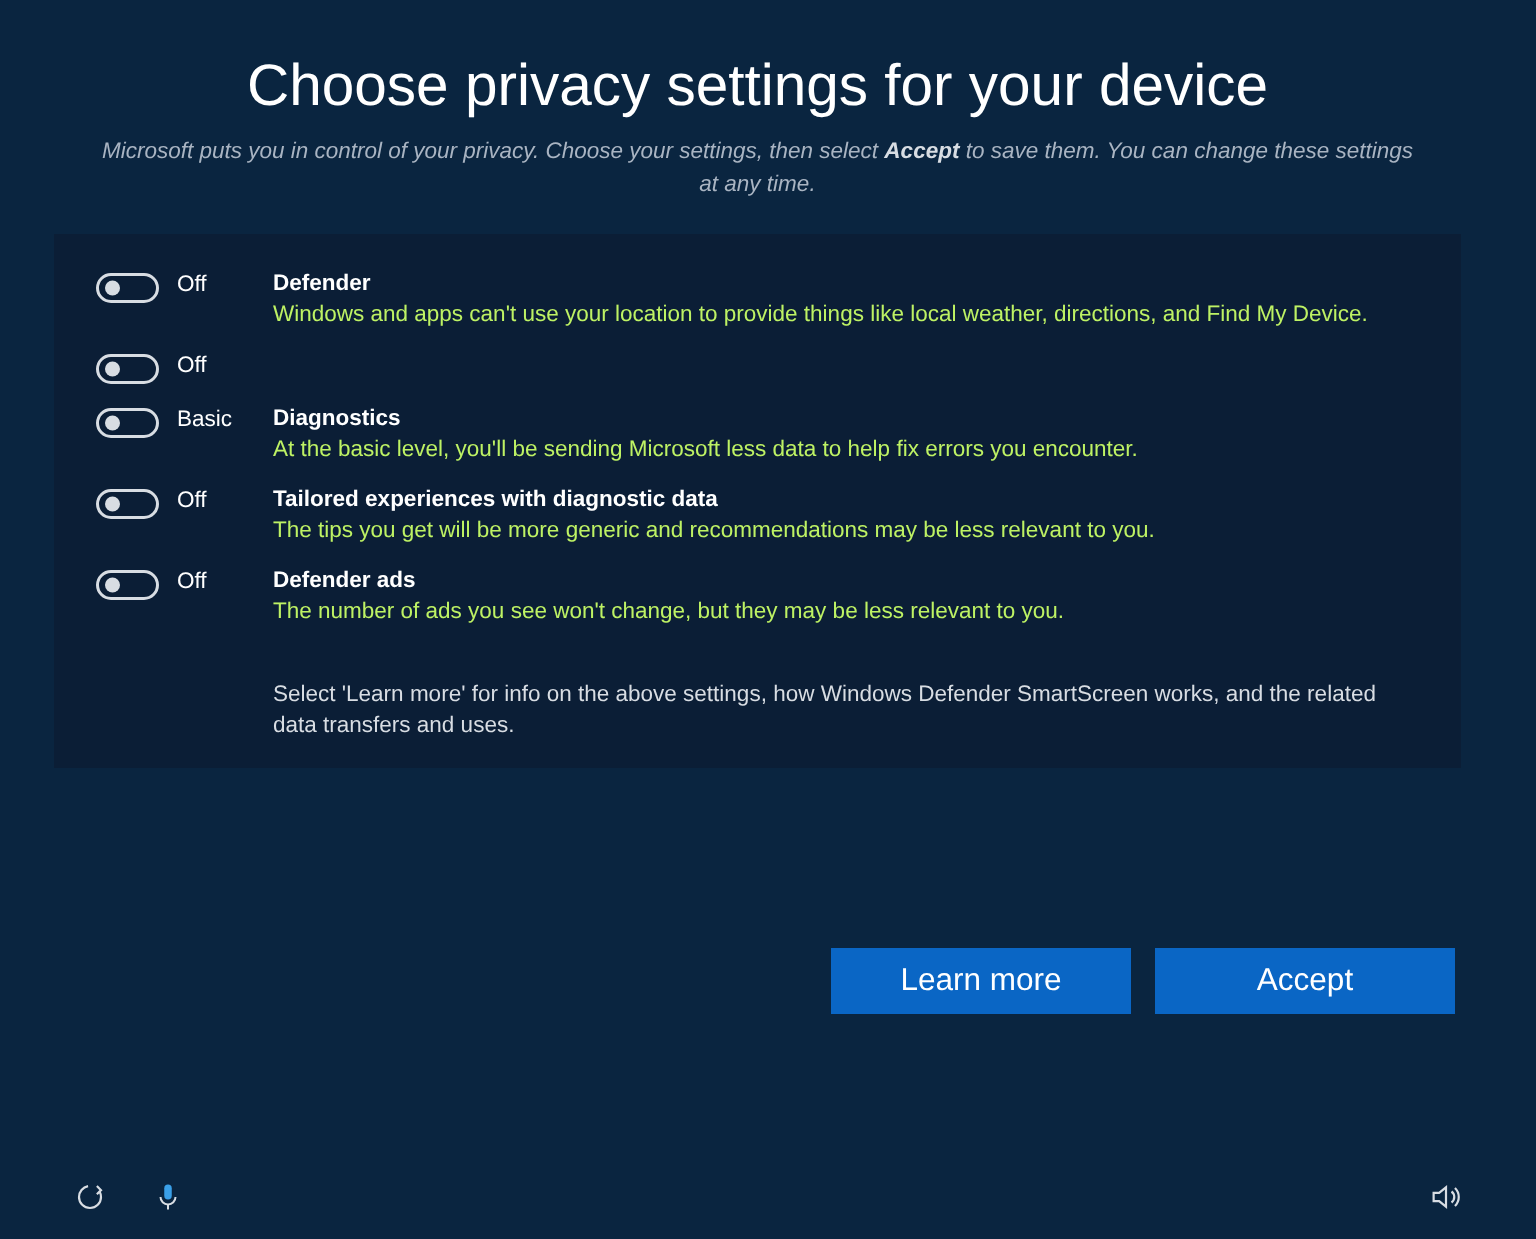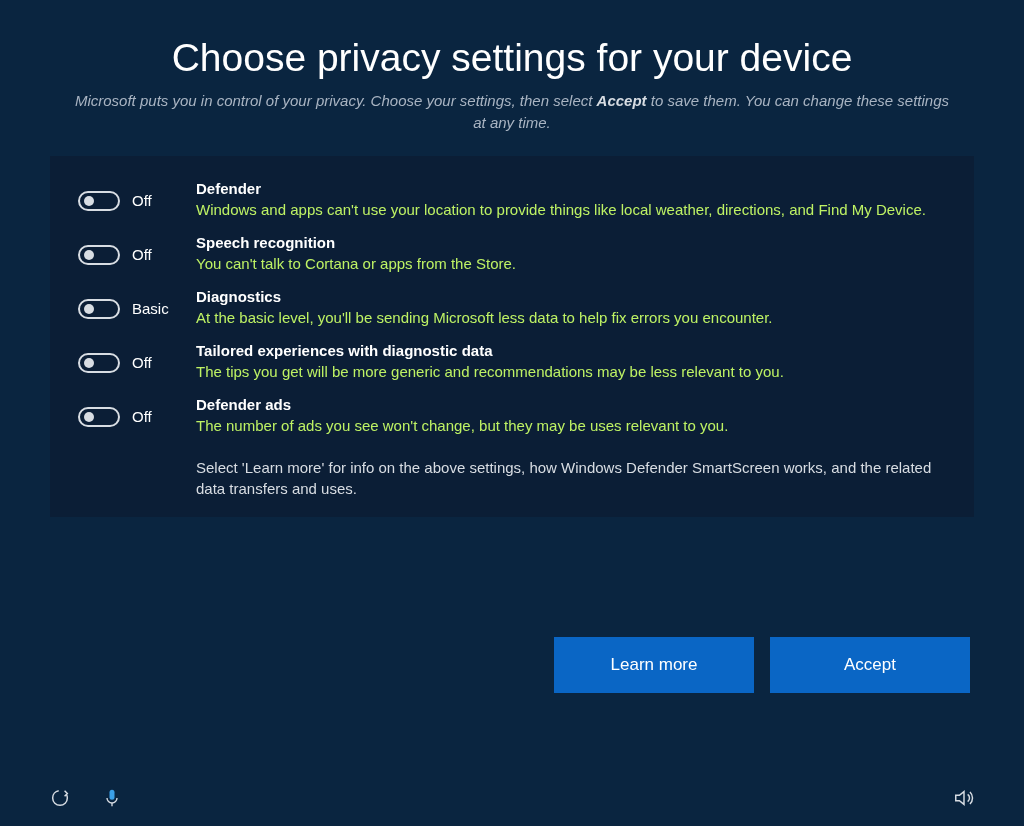--- a/index.html
+++ b/index.html
@@ -4,21 +4,21 @@
 <style>
   * { box-sizing: border-box; margin: 0; padding: 0; }
   html, body { width: 1024px; height: 826px; overflow: hidden; }
   body {
     background: #0a2540;
     font-family: "Segoe UI", Tahoma, sans-serif;
     color: #d8dde3;
     position: relative;
   }
   .page {
-    padding: 36px 50px 20px 50px;
+    padding: 36px 50px 20px 36px;
   }
   .title {
     font-size: 39px;
     font-weight: 300;
     color: #ffffff;
     text-align: center;
     margin-bottom: 10px;
   }
   .subtitle {
     font-size: 15px;
@@ -29,21 +29,21 @@
     margin: 0 auto 22px auto;
     font-style: italic;
   }
   .subtitle .bold { color: #d8dde3; font-weight: 600; }
   .panel {
     background: #0b1e36;
     padding: 16px 28px 18px 28px;
   }
   .row {
     display: flex;
-    align-items: center;
+    align-items: flex-start;
     padding: 8px 0 6px 0;
   }
   .toggle {
     width: 42px;
     height: 20px;
     border: 2px solid #d8dde3;
     border-radius: 10px;
     position: relative;
     flex-shrink: 0;
     margin-top: 2px;
@@ -77,37 +77,37 @@
   }
   .setting-desc {
     font-size: 15px;
     color: #bef264;
     line-height: 1.4;
   }
   .footer-note {
     font-size: 15px;
     color: #d8dde3;
     line-height: 1.4;
-    margin-top: 15px;
+    margin-top: 28px;
     margin-left: 118px;
   }
   .buttons {
     display: flex;
     justify-content: flex-end;
     gap: 16px;
     margin-top: 120px;
     padding-right: 4px;
   }
   .btn {
     width: 200px;
-    height: 56px;
+    height: 44px;
     background: #0a66c5;
     color: #ffffff;
     border: none;
-    font-size: 17px;
+    font-size: 21px;
     font-family: inherit;
     cursor: pointer;
     display: flex;
     align-items: center;
     justify-content: center;
   }
   .taskbar {
     position: absolute;
     left: 0;
     right: 0;
@@ -150,24 +150,20 @@
         <div class="setting-title">Defender</div>
         <div class="setting-desc">Windows and apps can't use your location to provide things like local weather, directions, and Find My Device.</div>
       </div>
     </div>
 
     <div class="row">
       <div class="toggle">
           <div class="knob"></div>
         </div>
       <div class="toggle-label">Off</div>
-      <div class="content">
-        <div class="setting-title">Speech recognition</div>
-        <div class="setting-desc">You can't talk to Cortana or apps from the Store.</div>
-      </div>
     </div>
 
     <div class="row">
       <div class="toggle">
           <div class="knob"></div>
         </div>
       <div class="toggle-label">Basic</div>
       <div class="content">
         <div class="setting-title">Diagnostics</div>
         <div class="setting-desc">At the basic level, you'll be sending Microsoft less data to help fix errors you encounter.</div>
@@ -185,21 +181,21 @@
       </div>
     </div>
 
     <div class="row">
       <div class="toggle">
           <div class="knob"></div>
         </div>
       <div class="toggle-label">Off</div>
       <div class="content">
         <div class="setting-title">Defender ads</div>
-        <div class="setting-desc">The number of ads you see won't change, but they may be uses relevant to you.</div>
+        <div class="setting-desc">The number of ads you see won't change, but they may be less relevant to you.</div>
       </div>
     </div>
 
     <div class="footer-note">Select 'Learn more' for info on the above settings, how Windows Defender SmartScreen works, and the related data transfers and uses.</div>
   </div>
 
   <div class="buttons">
     <button class="btn">Learn more</button>
     <button class="btn">Accept</button>
   </div>

